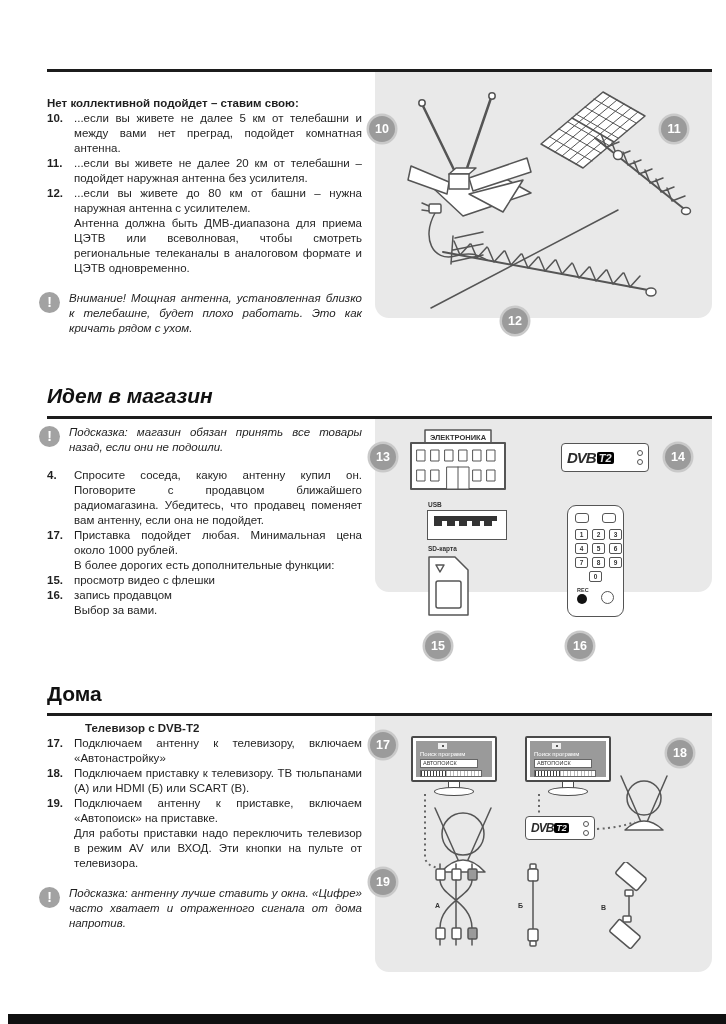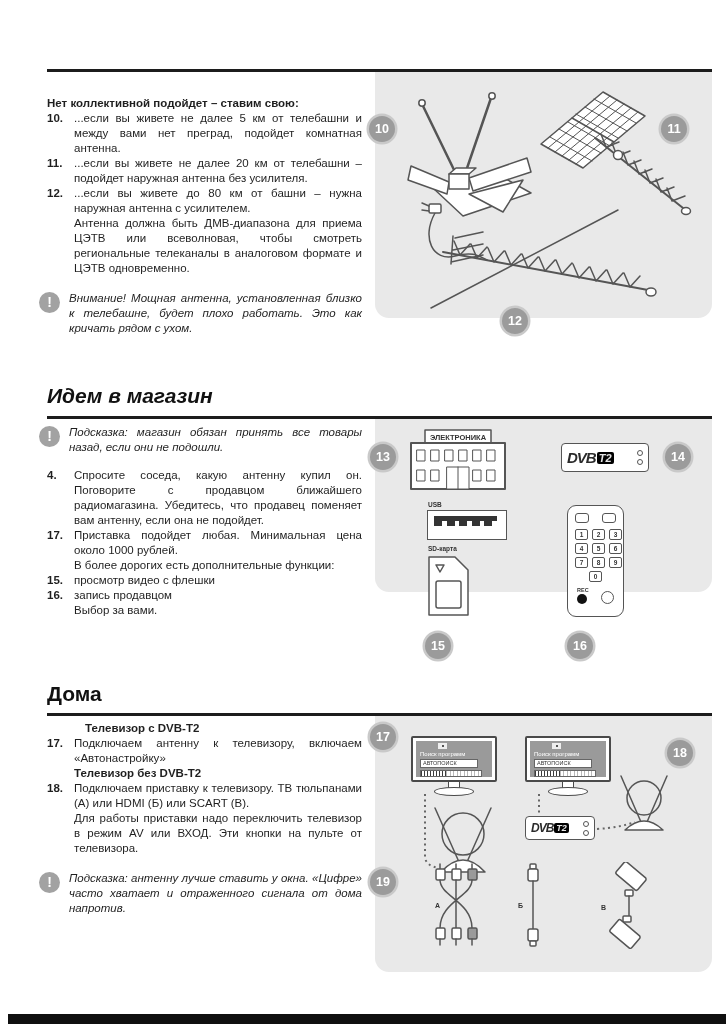--- a/index.html
+++ b/index.html
@@ -274,24 +274,27 @@
 
   <div class="h1" id="h-home">Дома</div>
   <div class="rule" id="rule3"></div>
 
   <div class="col" id="col3">
     <div class="subhead" style="margin-left:38px;">Телевизор с DVB-T2</div>
     <div class="li">
       <span class="num">17.</span>
       <span class="t">Подключаем антенну к телевизору, включаем «Автонастройку»</span>
     </div>
-    <div class="subhead" style="margin-left:27px;">Телевизор без DVB-T2</div>
     <div class="li">
       <span class="num">18.</span>
       <span class="t">Подключаем приставку к телевизору. ТВ тюльпанами (А) или HDMI (Б) или SCART (В).</span>
+    </div>
+    <div class="li">
+      <span class="num">19.</span>
+      <span class="t">Подключаем антенну к приставке, включаем «Автопоиск» на приставке.</span>
     </div>
     <div class="cont">Для работы приставки надо переключить телевизор в режим AV или ВХОД. Эти кнопки на пульте от телевизора.</div>
     <div class="tip">
       <span class="tip-icon">!</span>
       <div class="tip-text">Подсказка: антенну лучше ставить у окна. «Цифре» часто хватает и отраженного сигнала от дома напротив.</div>
     </div>
   </div>
 
   <div class="panel" id="panel-home">
 
@@ -395,19 +398,19 @@
         <line x1="20" y1="34" x2="20" y2="54"></line>
         <rect class="fillw" x="14" y="54" width="8" height="6" rx="1"></rect>
         <g transform="rotate(40 16 72)">
             <rect class="fillw" x="2" y="64" width="28" height="16" rx="2"></rect>
           </g>
       </g>
     </svg>
     <span class="cable-label" style="left:60px;top:186px;">А</span>
     <span class="cable-label" style="left:143px;top:186px;">Б</span>
     <span class="cable-label" style="left:226px;top:188px;">В</span>
-    <div class="badge" style="left:-5px;top:8px;">17</div>
+    <div class="badge" style="left:-5px;top:16px;">17</div>
     <div class="badge" style="left:292px;top:24px;">18</div>
     <div class="badge" style="left:-5px;top:153px;">19</div>
   </div>
 
   <div class="footer-bar"></div>
 </div>
 
 </body></html>

